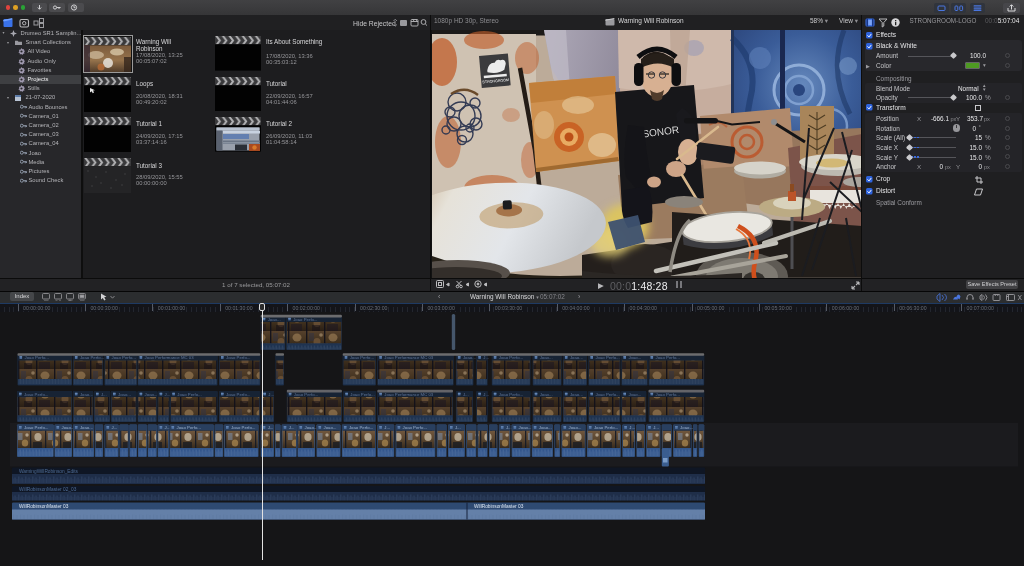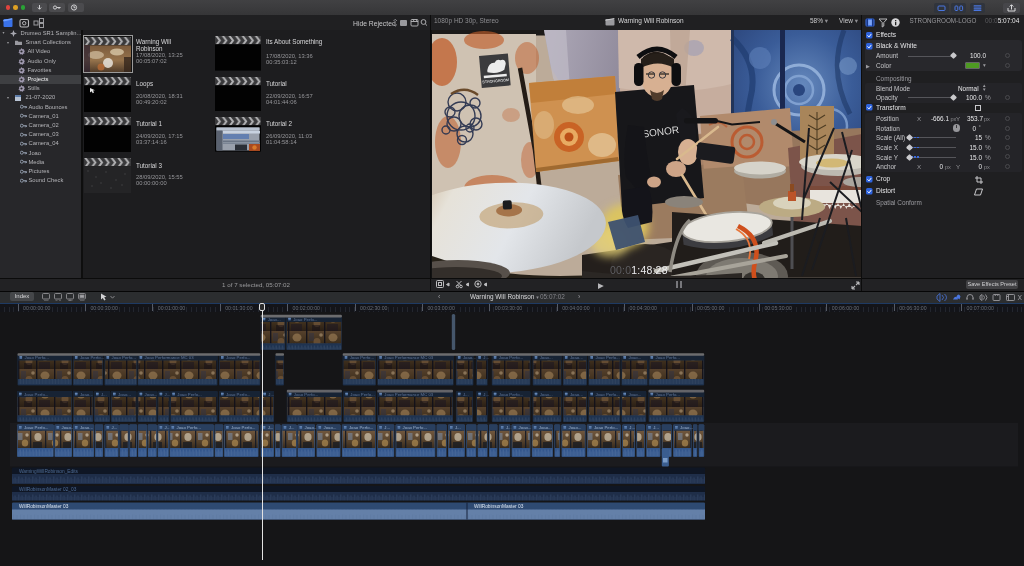--- a/index.html
+++ b/index.html
@@ -401,21 +401,21 @@
   <path d="M20.5 1 l5 5 M25.5 1 l-5 5"></path>
       <circle cx="21.5" cy="6.5" r="1.3"></circle>
       <circle cx="25" cy="6.5" r="1.3"></circle>
   <path d="M30 4.5 l2.5 -1.5 v3 z" fill="#bcbcbe"></path>
   <circle cx="42" cy="4" r="3.2"></circle>
       <circle cx="42" cy="4" r="1" fill="#bcbcbe"></circle>
   <path d="M48 4.5 l2.5 -1.5 v3 z" fill="#bcbcbe"></path>
  </g>
 </svg>
 <div class="a" style="left:598px;top:280.5px;font-size:7.5px;color:#b8b8ba">▶</div>
-<div class="a" style="left:610px;top:264px;font-size:10.5px;letter-spacing:0.2px;color:#5e5e62">00:0<span style="color:#ededef">1:48:28</span></div>
+<div class="a" style="left:610px;top:280px;font-size:10.5px;letter-spacing:0.2px;color:#5e5e62">00:0<span style="color:#ededef">1:48:28</span></div>
 <div class="a" style="left:676px;top:281px;width:2px;height:7px;background:#77777b"></div>
 <div class="a" style="left:680px;top:281px;width:2px;height:7px;background:#77777b"></div>
 <svg class="a" style="left:851px;top:280.5px" width="9" height="9">
     <path d="M1 8 L4 5 M1 8 v-3 M1 8 h3 M8 1 L5 4 M8 1 v3 M8 1 h-3" stroke="#b8b8ba" stroke-width="1.1" fill="none"></path>
   </svg>
 
 <div class="a" style="left:934px;top:2.5px;width:15px;height:10px;border-radius:2px;background:#30343c"></div>
 <div class="a" style="left:951px;top:2.5px;width:15px;height:10px;border-radius:2px;background:#30343c"></div>
 <div class="a" style="left:970px;top:2.5px;width:15px;height:10px;border-radius:2px;background:#30343c"></div>
 <div class="a" style="left:1003px;top:2.5px;width:17px;height:10px;border-radius:2px;background:#46464a"></div>

